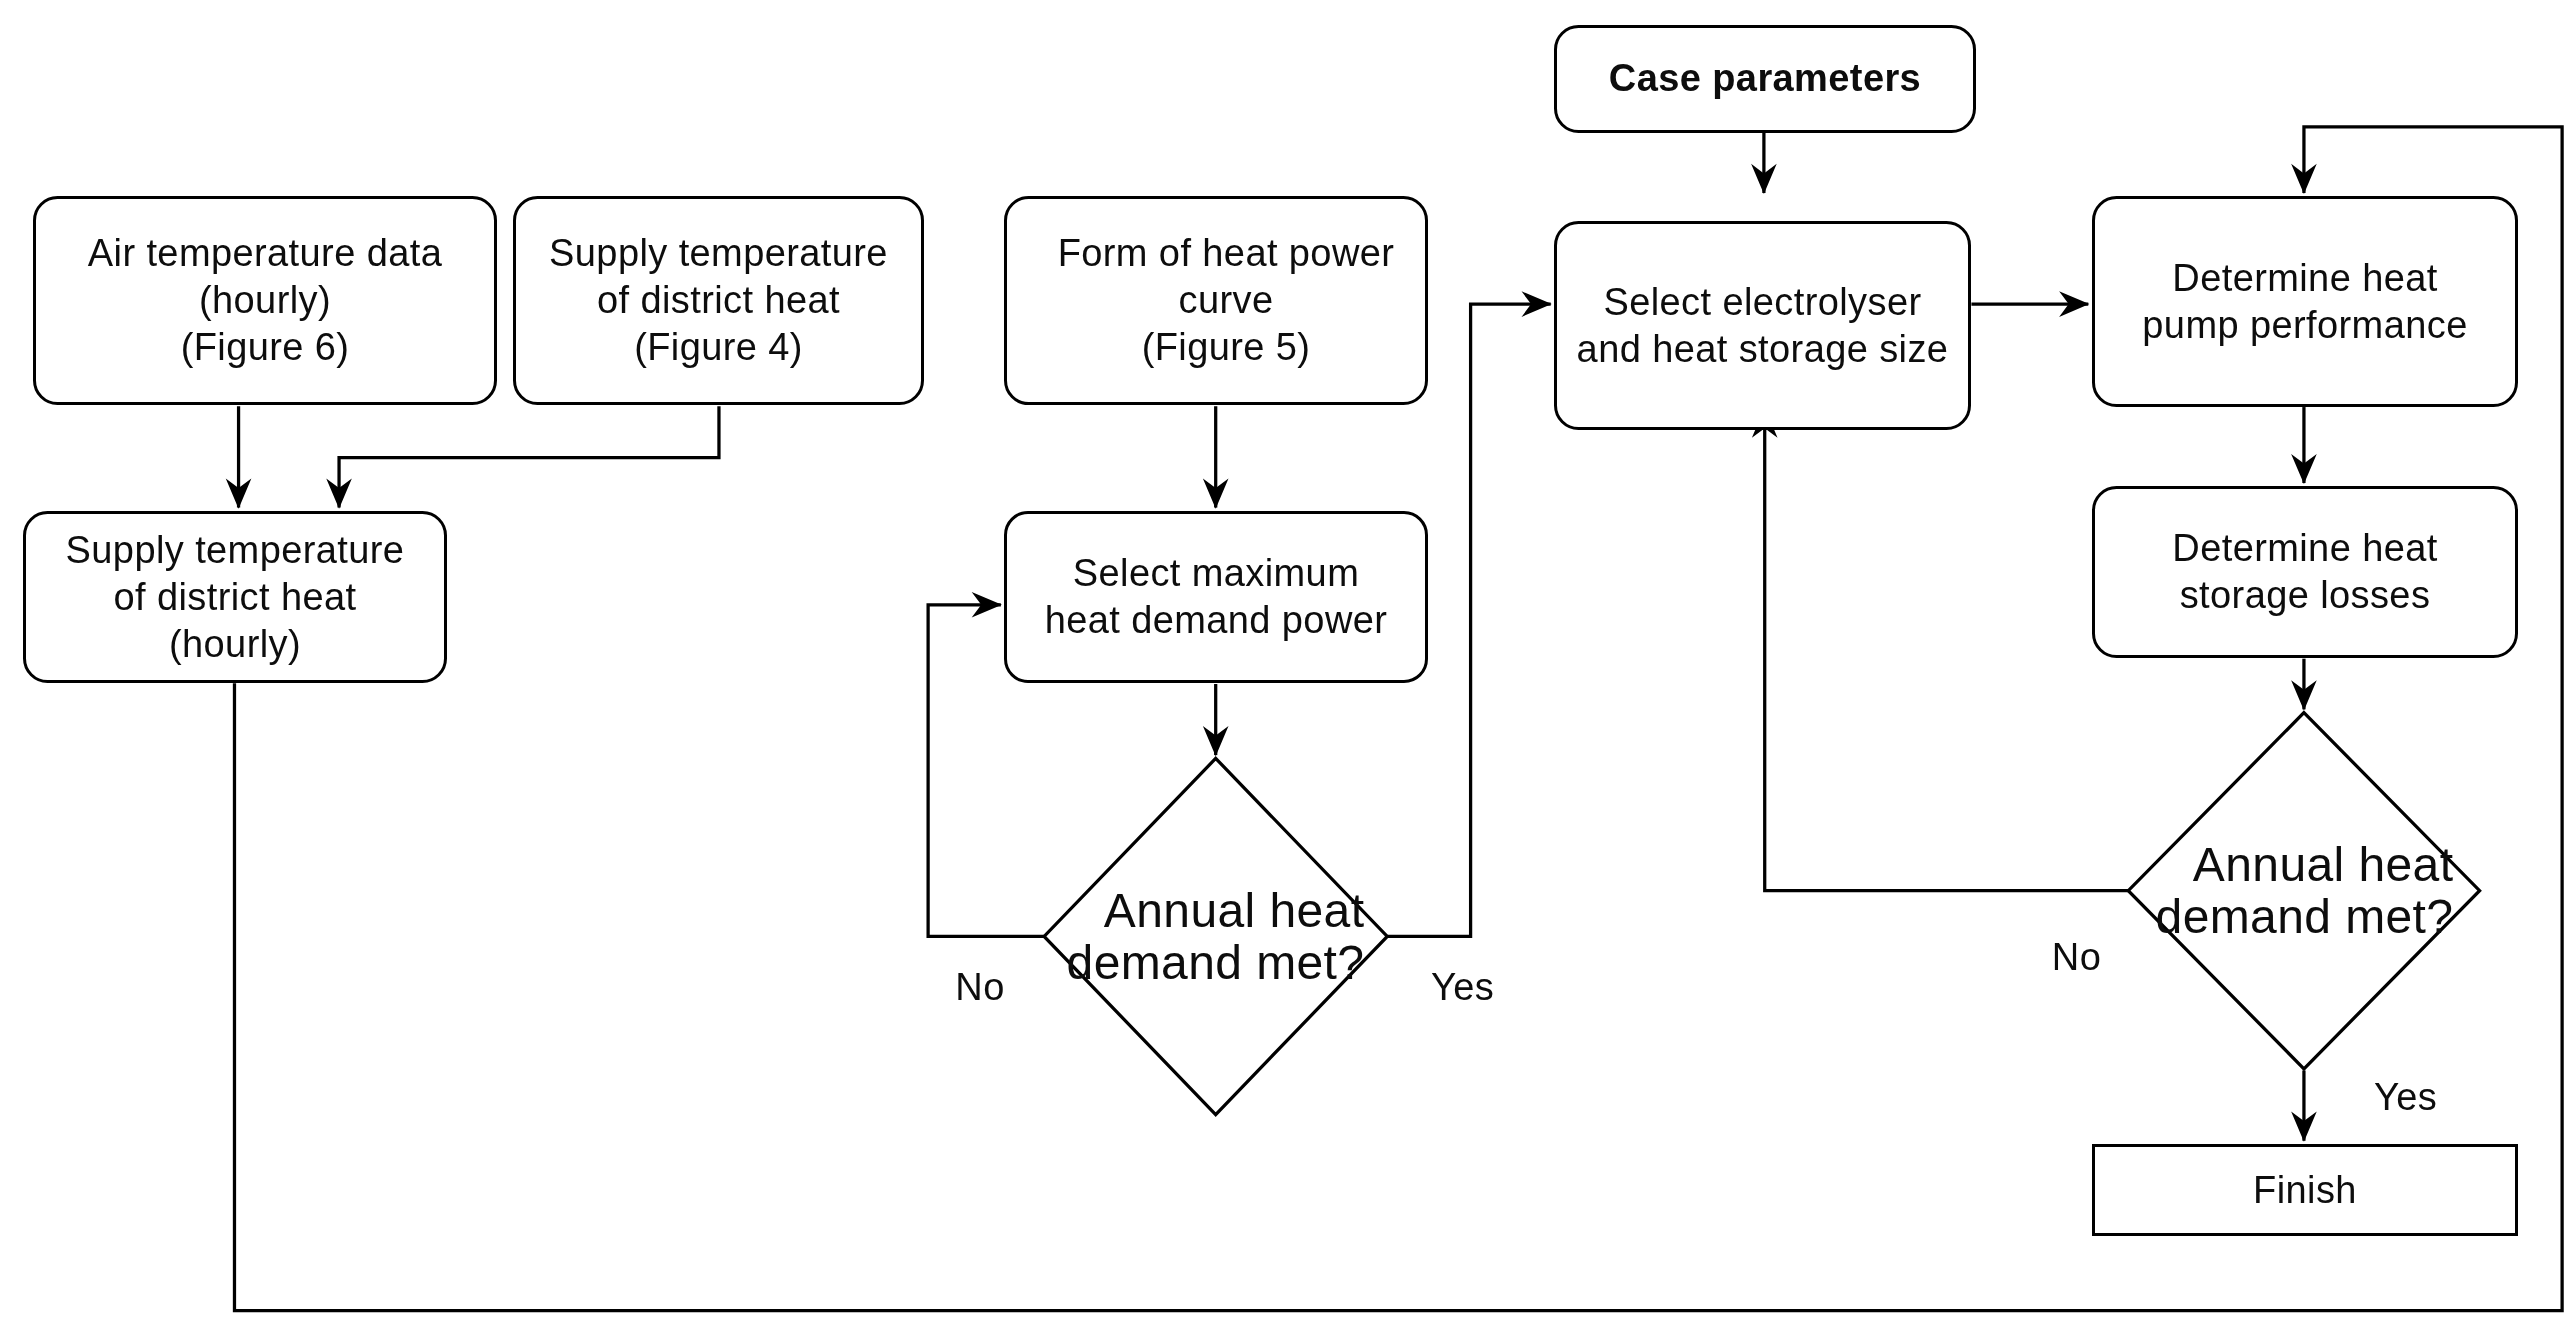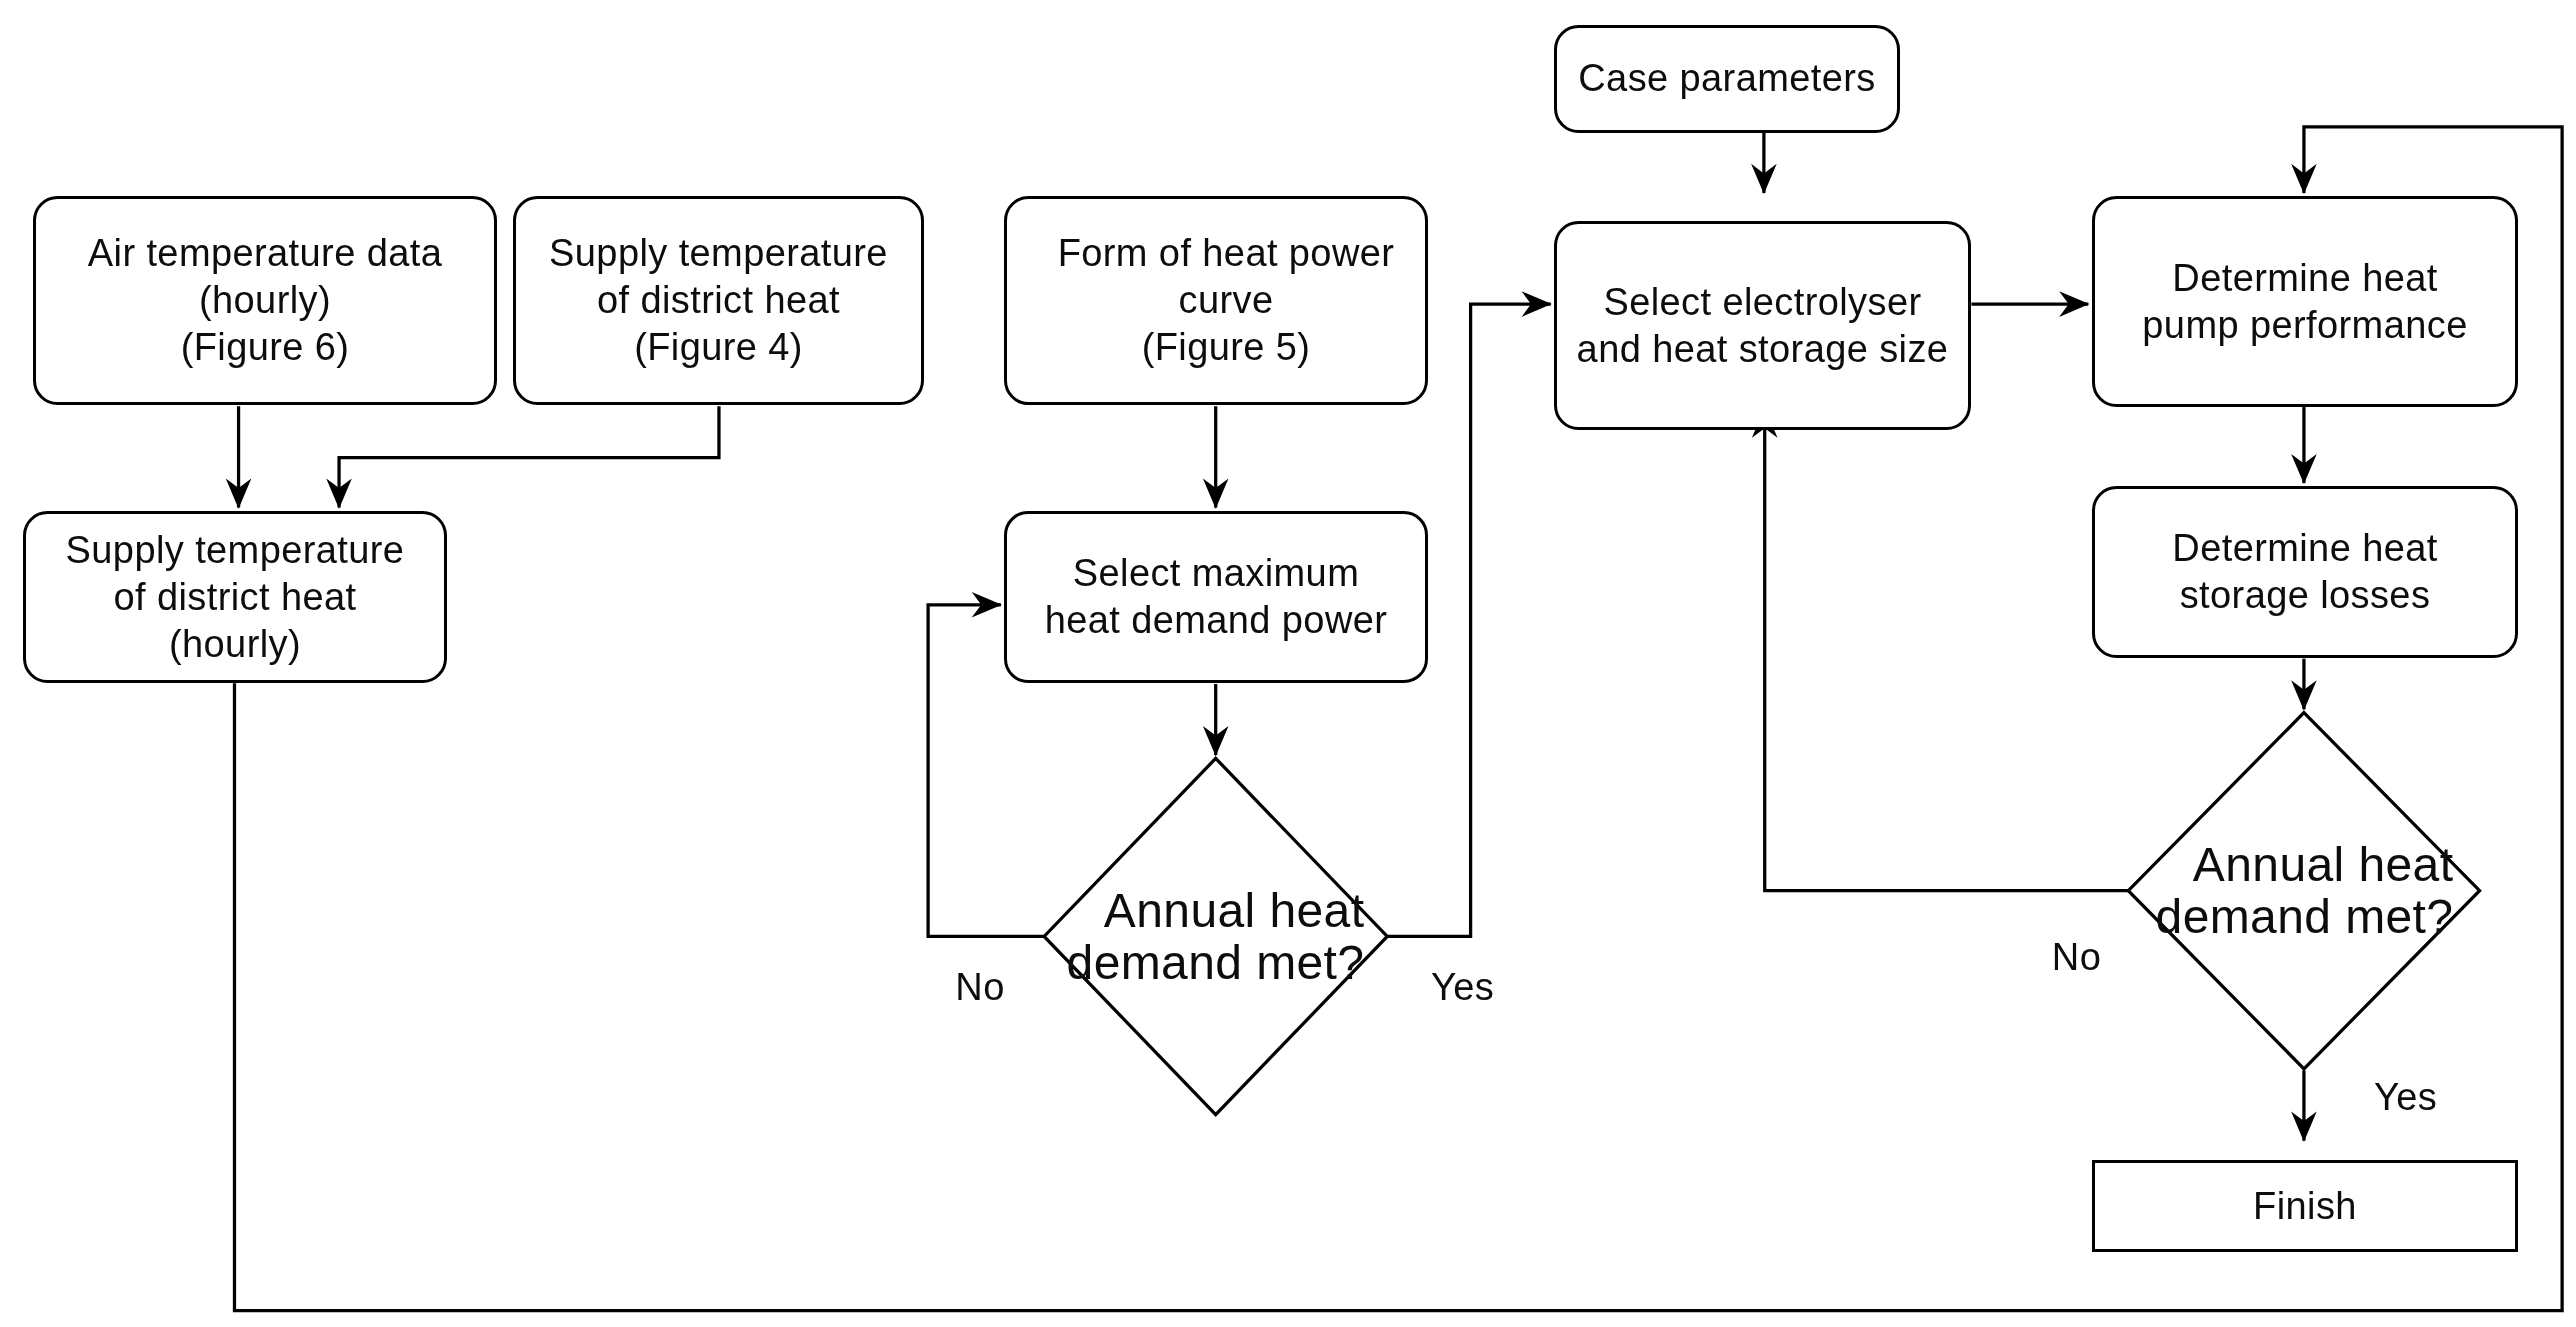--- a/index.html
+++ b/index.html
@@ -41,21 +41,21 @@
     justify-content: center;
     text-align: center;
     background: #ffffff;
     border: 3.3px solid #000000;
     font-size: 38px;
     line-height: 47px;
     letter-spacing: 0.4px;
     white-space: pre-line;
   }
   .rounded { border-radius: 24.5px; }
-  .sharp   { border-radius: 0; margin-top: 16px; }
+  .sharp   { border-radius: 0; }
   .diamond-label {
     position: absolute;
     box-sizing: border-box;
     display: flex;
     align-items: center;
     justify-content: center;
     text-align: right;
     background: transparent;
     border: none;
     font-size: 48px;
@@ -115,21 +115,21 @@
 of district heat
 (Figure 4)</span>
   </div>
 
   <div class="node rounded" style="left:1004px; top:196px; width:424px; height:209px;padding-left:20px;">
     <span>Form of heat power
 curve
 (Figure 5)</span>
   </div>
 
-  <div class="node rounded" style="left:1554px; top:24.5px; width:346px; height:108px;">
+  <div class="node rounded" style="left:1554px; top:24.5px; width:422px; height:108px;font-weight:bold;">
     <span>Case parameters</span>
   </div>
 
   <div class="node rounded" style="left:1554px; top:196px; width:417px; height:209px;margin-top:25px;">
     <span>Select electrolyser
 and heat storage size</span>
   </div>
 
   <div class="node rounded" style="left:2092px; top:196px; width:426px; height:211px;">
     <span>Determine heat

